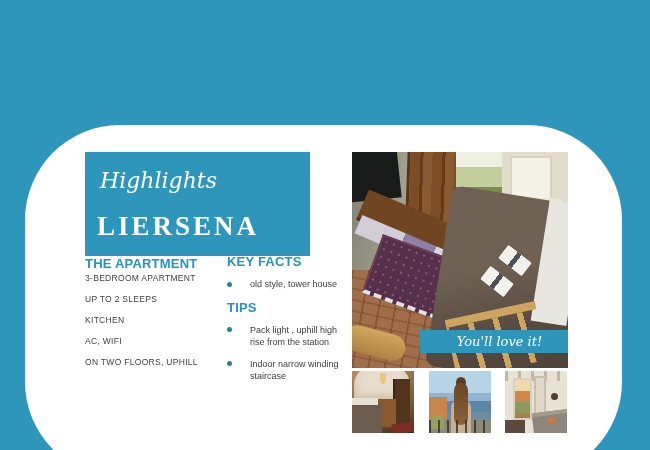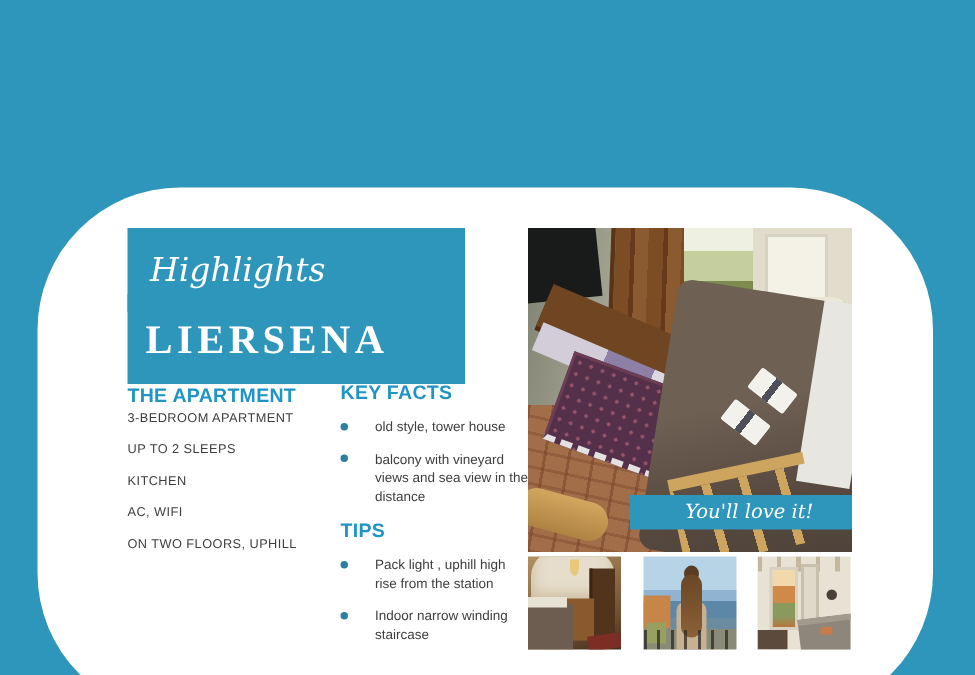--- a/index.html
+++ b/index.html
@@ -156,24 +156,20 @@
       <div class="apt-item">AC, WIFI</div>
       <div class="apt-item">ON TWO FLOORS, UPHILL</div>
     </div>
 
     <div class="col-facts">
       <div class="sec-h">KEY FACTS</div>
       <div class="bullet">
         <span class="dot"></span>
         <span>old style, tower house</span>
       </div>
-      <div class="bullet">
-        <span class="dot"></span>
-        <span>balcony with vineyard views and sea view in the distance</span>
-      </div>
       <div class="sec-h tips-h">TIPS</div>
       <div class="bullet">
         <span class="dot"></span>
         <span>Pack light , uphill high rise from the station</span>
       </div>
       <div class="bullet">
         <span class="dot"></span>
         <span>Indoor narrow winding staircase</span>
       </div>
     </div>

